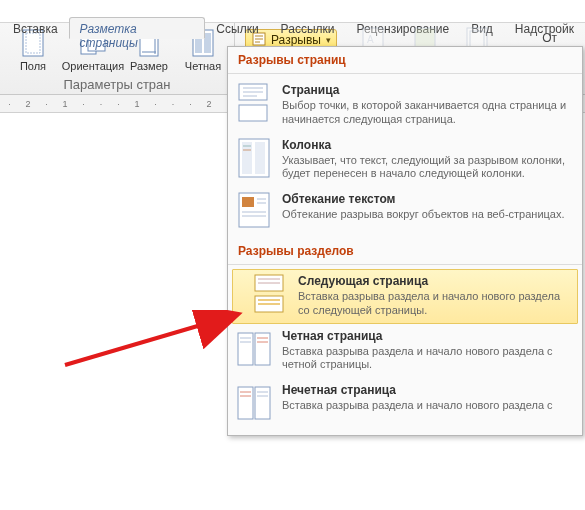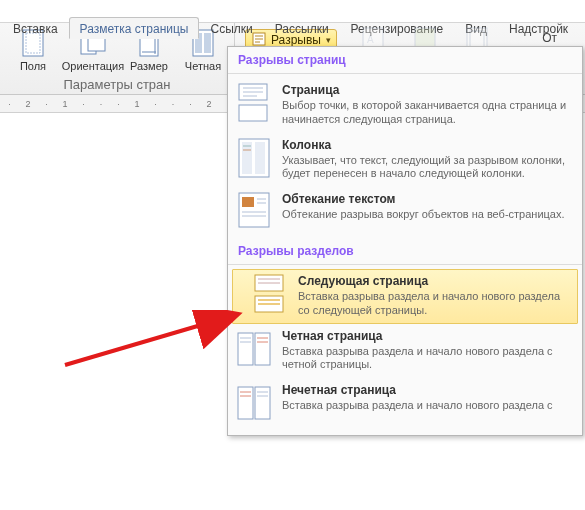--- a/index.html
+++ b/index.html
@@ -29,20 +29,21 @@
     border-bottom: none;
     position: relative;
     top: 17px;
   }
   .tab.active {
     background: #f4f4f4;
     border: 1px solid #c3c3c3;
     border-bottom: 1px solid #f4f4f4;
     color: #4a6a9a;
     border-radius: 3px 3px 0 0;
+    font-style: italic;
   }
   
   .ribbon {
     background: linear-gradient(#f7f7f7,#eeeeee);
     height: 72px;
     display: flex;
     border-bottom: 1px solid #c8c8c8;
   }
   .group {
     border-right: 1px solid #d0d0d0;
@@ -112,21 +113,21 @@
     left:227px; top:46px;
     width:356px;
     background:#fafafa;
     border:1px solid #b6b6b6;
     box-shadow: 2px 2px 5px rgba(0,0,0,.25);
     padding-bottom:6px;
     z-index:10;
   }
   .menu-header {
     font-weight:bold;
-    color:#8b5cf6;
+    color:#c2410c;
     font-size:12px;
     padding:6px 10px 4px 10px;
   }
   .menu-sep { height:1px; background:#dcdcdc; margin:2px 0 4px 0;}
   .menu-item {
     display:flex;
     padding:5px 10px 6px 8px;
     gap:10px;
     cursor:pointer;
   }

